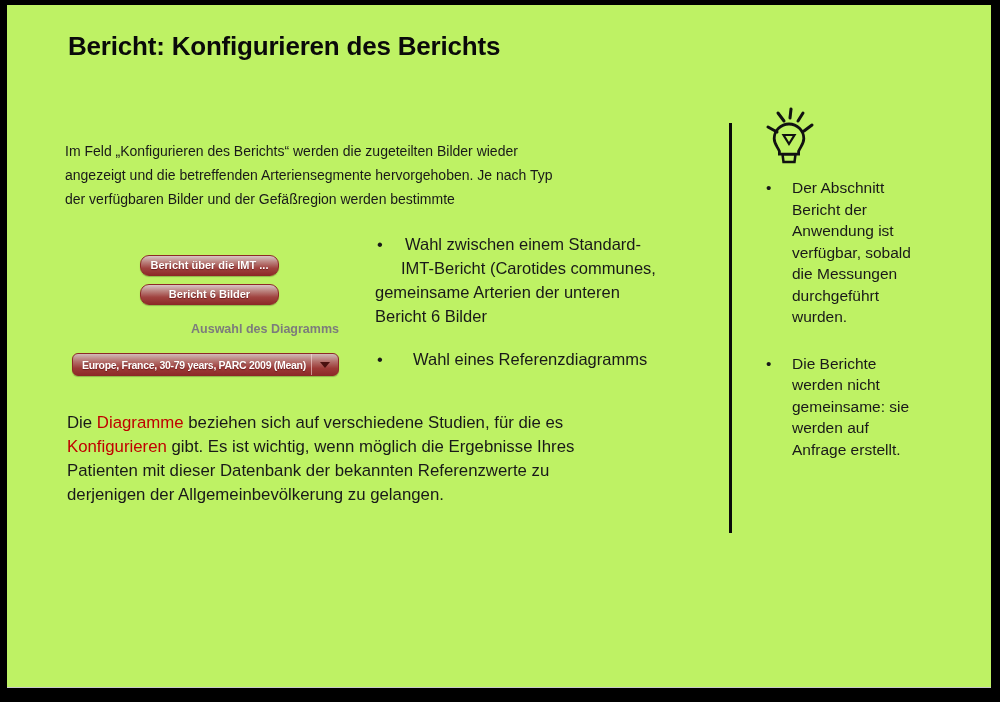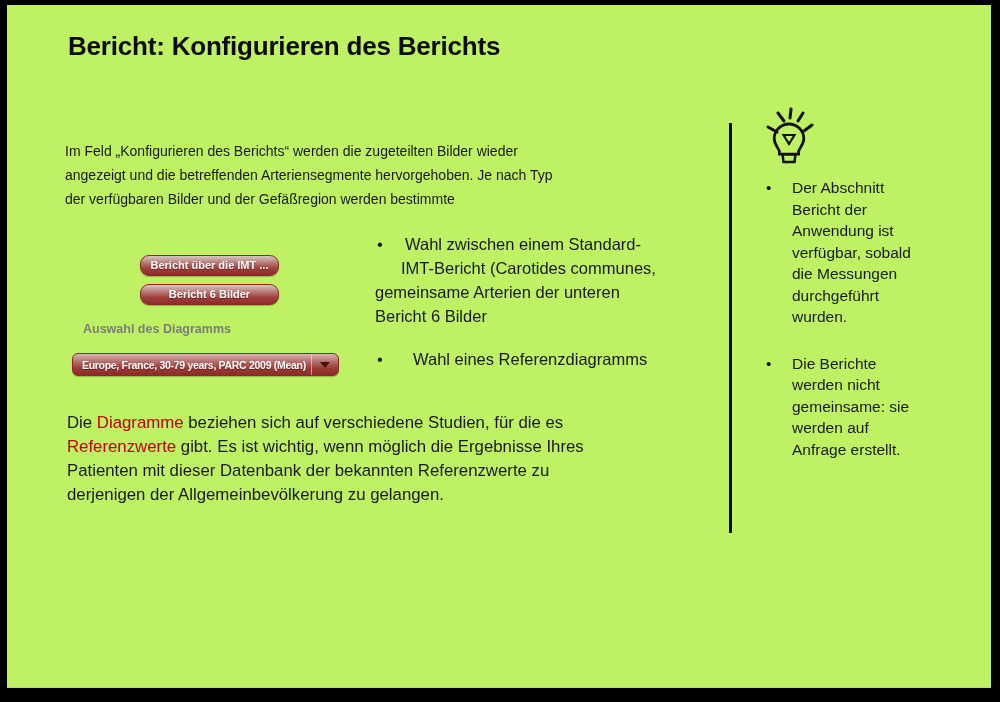--- a/index.html
+++ b/index.html
@@ -11,21 +11,21 @@
 
   .intro { position:absolute; left:58px; top:114px; font-size:14px; line-height:24px; color:#191919; white-space:nowrap;margin-top:20px; }
 
   .btn { position:absolute; width:139px; height:21px; border-radius:9px; border:1px solid #8d2927;
          background:linear-gradient(180deg,#d7c7c5 0%,#bb827e 32%,#a04340 64%,#8e2b29 100%);
          color:#fff; font-size:11px; font-weight:bold; text-align:center; line-height:19px;
          text-shadow:0 1px 1px rgba(60,0,0,.55); box-shadow:0 1px 1px rgba(0,0,0,.25); }
   #btn-imt { left:133px; top:250px; }
   #btn-six { left:133px; top:279px; }
 
-  .diagram-label { position:absolute; left:76px; top:317px; width:267px; text-align:left;
+  .diagram-label { position:absolute; left:65px; top:317px; width:267px; text-align:right;
                    font-size:12.5px; font-weight:bold; color:#7c7c7c; }
 
   .dropdown { position:absolute; left:65px; top:348px; width:267px; height:23px; border-radius:6px;
               border:1px solid #8d2927;
               background:linear-gradient(180deg,#d0bbb8 0%,#b4716d 35%,#9c3a37 68%,#8e2b29 100%);
               display:flex; align-items:center; box-shadow:0 1px 1px rgba(0,0,0,.25); }
   .dropdown-text { flex:1; padding-left:9px; font-size:10.5px; letter-spacing:-0.3px; font-weight:bold;
                    color:#fff; text-shadow:0 1px 1px rgba(60,0,0,.55); white-space:nowrap; }
   .dropdown-arrow-box { width:27px; align-self:stretch; border-left:1px solid rgba(255,230,230,.55);
                         display:flex; align-items:center; justify-content:center; }
@@ -82,21 +82,21 @@
   <div class="choice">
     <div><span class="cb-bullet">•</span><span>Wahl zwischen einem Standard-</span></div>
     <div class="indent2">IMT-Bericht (Carotides communes,</div>
     <div>gemeinsame Arterien der unteren</div>
     <div>Bericht 6  Bilder</div>
     <div class="choice-b2"><span class="cb-bullet wide">•</span><span>Wahl eines Referenzdiagramms</span></div>
   </div>
 
   <div class="closing">
     <div><span>Die </span><span class="red">Diagramme</span><span> beziehen sich auf verschiedene Studien, für die es</span></div>
-    <div><span class="red">Referenzwerte</span><span> gibt. Es ist wichtig, wenn möglich die Ergebnisse Ihres</span></div>
+    <div><span class="red">Konfigurieren</span><span> gibt. Es ist wichtig, wenn möglich die Ergebnisse Ihres</span></div>
     <div>Patienten mit dieser Datenbank der bekannten Referenzwerte zu</div>
     <div>derjenigen der Allgemeinbevölkerung zu gelangen.</div>
   </div>
 
   <div class="divider"></div>
 
   <svg class="bulb" viewBox="0 0 56 66">
     <g stroke="#111" fill="none" stroke-linecap="round">
       <line x1="7" y1="20" x2="16" y2="25" stroke-width="3"></line>
       <line x1="17" y1="6" x2="23" y2="14" stroke-width="3"></line>

